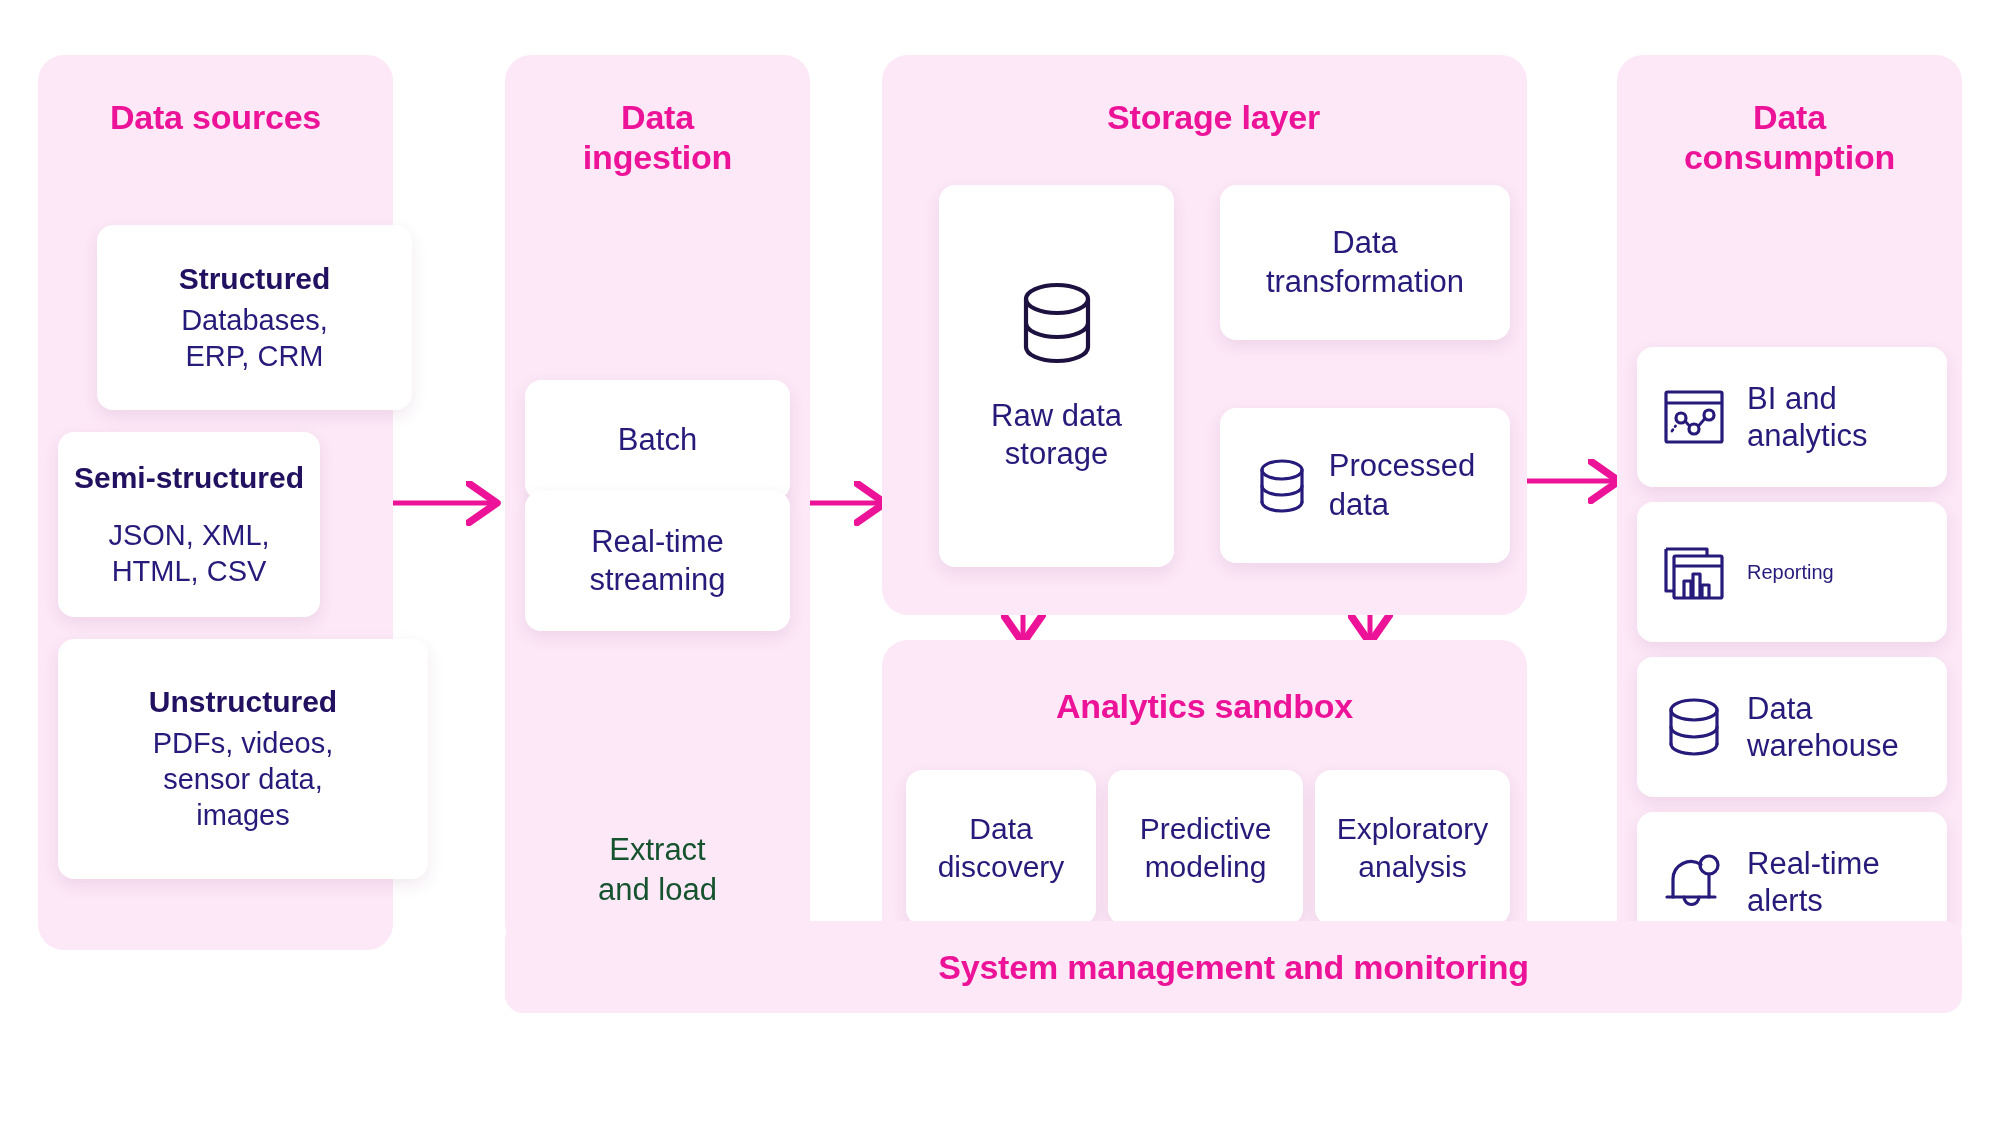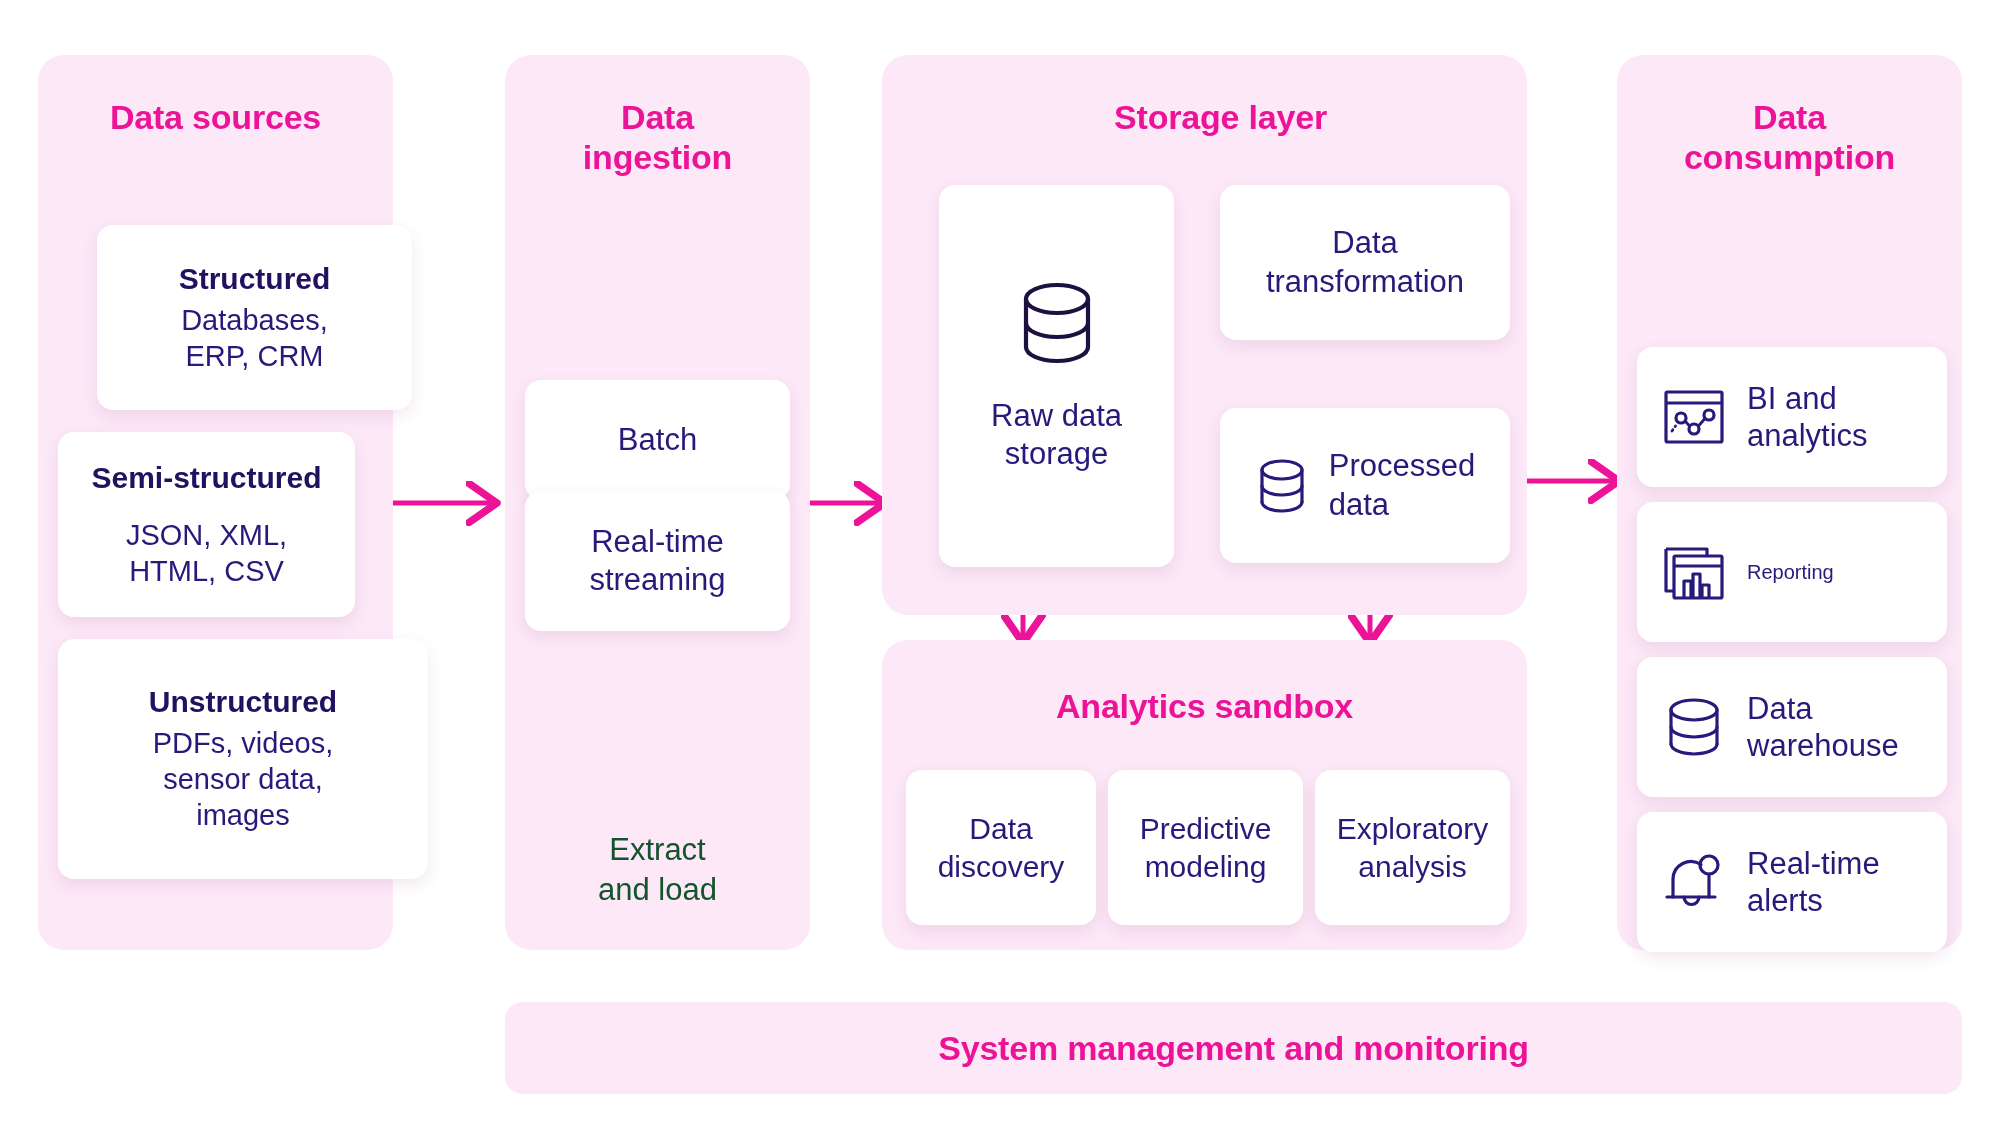--- a/index.html
+++ b/index.html
@@ -123,21 +123,21 @@
   <div class="panel" style="left:38px; top:55px; width:355px; height:895px;">
     <div class="panel-title" style="position:absolute; left:0; top:42px; width:355px; font-size:34px; white-space:pre-line;">Data sources</div>
   </div>
 
   <div class="card" style="left:58px; top:225px; width:315px; height:185px;margin-left:39px;">
     <div class="card-strong" style="font-size:30px; margin-bottom:6px;">Structured</div>
     <div class="card-text" style="font-size:29px; white-space:pre-line;">Databases,
 ERP, CRM</div>
   </div>
 
-  <div class="card" style="left:58px; top:432px; width:297px; height:185px;gap:16px;">
+  <div class="card" style="left:58px; top:432px; width:262px; height:185px;gap:16px;">
     <div class="card-strong" style="font-size:30px; margin-bottom:6px;">Semi-structured</div>
     <div class="card-text" style="font-size:29px; white-space:pre-line;">JSON, XML,
 HTML, CSV</div>
   </div>
 
   <div class="card" style="left:58px; top:639px; width:370px; height:240px;">
     <div class="card-strong" style="font-size:30px; margin-bottom:6px;">Unstructured</div>
     <div class="card-text" style="font-size:29px; white-space:pre-line;">PDFs, videos,
 sensor data,
 images</div>
@@ -154,21 +154,21 @@
 
   <div class="card" style="left:525px; top:491px; width:265px; height:140px;">
     <div class="card-text" style="font-size:31px; white-space:pre-line;">Real-time
 streaming</div>
   </div>
 
   <div class="plain-text" style="left:505px; top:830px; width:305px; font-size:31px; white-space:pre-line;">Extract
 and load</div>
 
   <div class="panel" style="left:882px; top:55px; width:645px; height:560px;">
-    <div class="panel-title" style="position:absolute; left:16px; top:42px; width:645px; font-size:34px; white-space:pre-line;">Storage layer</div>
+    <div class="panel-title" style="position:absolute; left:9px; top:42px; width:645px; font-size:34px; white-space:pre-line;">Storage layer</div>
   </div>
 
   <div class="card" style="left:939px; top:185px; width:235px; height:382px;">
     <span style="margin-bottom:30px;">
       <svg width="84" height="88" viewBox="0 0 84 88">
         <g fill="none" stroke="#1d1140" stroke-width="4.2" stroke-linecap="round" stroke-linejoin="round">
           <ellipse cx="42" cy="20" rx="31" ry="14"></ellipse>
           <path d="M11,20 L11,68"></path>
           <path d="M73,20 L73,68"></path>
           <path d="M11,68 A31,14 0 0 0 73,68"></path>
@@ -286,17 +286,17 @@
           <path d="M4,45 L52,45"></path>
           <path d="M21,45 A7.5,7.5 0 0 0 36,45"></path>
           <circle cx="46" cy="13" r="9"></circle>
         </g>
       </svg>
     </span>
     <span class="label" style="font-size:31px; white-space:pre-line;">Real-time
 alerts</span>
   </div>
 
-  <div class="panel" style="left:505px; top:1002px; width:1457px; height:92px; border-radius:18px;">
+  <div class="panel" style="left:505px; top:921px; width:1457px; height:92px; border-radius:18px;">
     <div class="panel-title" style="position:absolute; left:0; top:26px; width:1457px; font-size:34px;">System management and monitoring</div>
   </div>
 
 </div>
 
 </body></html>

